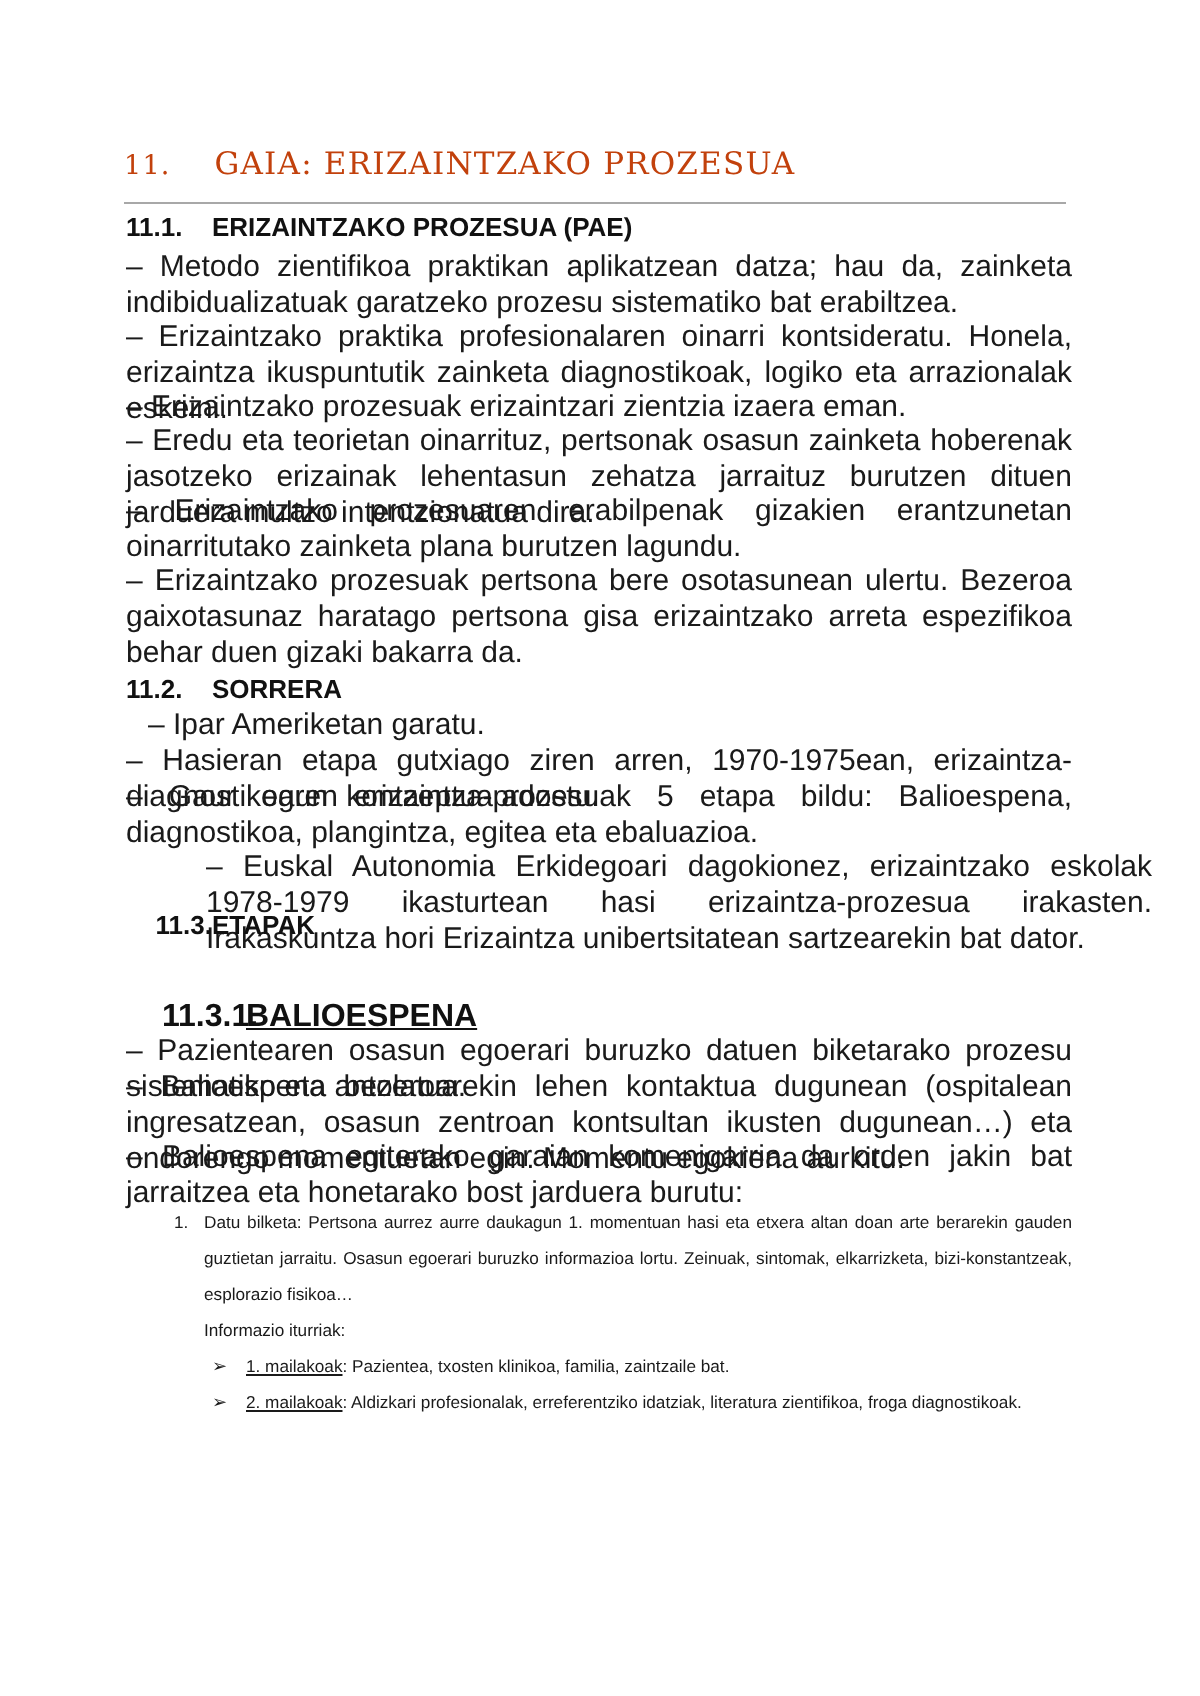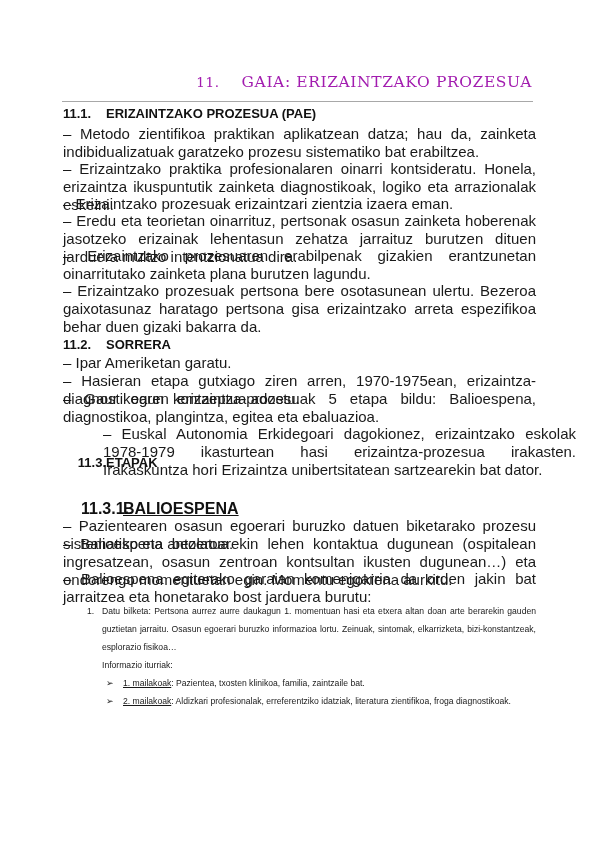--- a/index.html
+++ b/index.html
@@ -18,25 +18,25 @@
     .page {
       position: absolute;
       left: 0; top: 0;
       width: 600px; height: 848px;
     }
     .title {
       position: absolute;
       top: 73px;
       left: 62px;
       width: 470px;
-      text-align: right;
+      text-align: left;
       font-family: "DejaVu Serif", serif;
       font-size: 15.5px;
       letter-spacing: 0.6px;
-      color: #a21caf;
+      color: #c2410c;
     }
     .title .num {
       display: inline-block;
       margin-right: 22px;
       font-size: 13.5px;
     }
     .rule {
       position: absolute;
       left: 62px;
       top: 101px;
@@ -142,21 +142,21 @@
   <div class="para" style="top:125px;">– Metodo zientifikoa praktikan aplikatzean datza; hau da, zainketa indibidualizatuak garatzeko prozesu sistematiko bat erabiltzea.</div>
   <div class="para" style="top:160px;">– Erizaintzako praktika profesionalaren oinarri kontsideratu. Honela, erizaintza ikuspuntutik zainketa diagnostikoak, logiko eta arrazionalak eskeini.</div>
   <div class="para" style="top:195px;">– Erizaintzako prozesuak erizaintzari zientzia izaera eman.</div>
   <div class="para" style="top:212px;">– Eredu eta teorietan oinarrituz, pertsonak osasun zainketa hoberenak jasotzeko erizainak lehentasun zehatza jarraituz burutzen dituen jarduera multzo intentzionatua dira.</div>
   <div class="para" style="top:282px;">– Erizaintzako prozesuak pertsona bere osotasunean ulertu. Bezeroa gaixotasunaz haratago pertsona gisa erizaintzako arreta espezifikoa behar duen gizaki bakarra da.</div>
   <div class="para" style="top:247px;">– Erizaintzako prozesuaren erabilpenak gizakien erantzunetan oinarritutako zainketa plana burutzen lagundu.</div>
 
   <div class="h2" style="top:337px;">
     <span class="n">11.2.</span><span>SORRERA</span>
   </div>
-  <div class="para" style="top:354px;">– Ipar Ameriketan garatu.</div>
+  <div class="para" style="top:354px;margin-left:11px;">– Ipar Ameriketan garatu.</div>
   <div class="para" style="top:372px;">– Hasieran etapa gutxiago ziren arren, 1970-1975ean, erizaintza-diagnostikoaren kontzeptua adostu.</div>
   <div class="para" style="top:390px;">– Gaur egun erizaintza-prozesuak 5 etapa bildu: Balioespena, diagnostikoa, plangintza, egitea eta ebaluazioa.</div>
   <div class="para" style="top:425px;margin-left:40px;">– Euskal Autonomia Erkidegoari dagokionez, erizaintzako eskolak 1978-1979 ikasturtean hasi erizaintza-prozesua irakasten. Irakaskuntza hori Erizaintza unibertsitatean sartzearekin bat dator.</div>
 
   <div class="h2" style="top:455px;text-align:right;">
     <span class="n">11.3.</span><span>ETAPAK</span>
   </div>
   <div class="h3" style="top:500px;">
     <span class="n">11.3.1.</span><span class="t">BALIOESPENA</span>
   </div>

